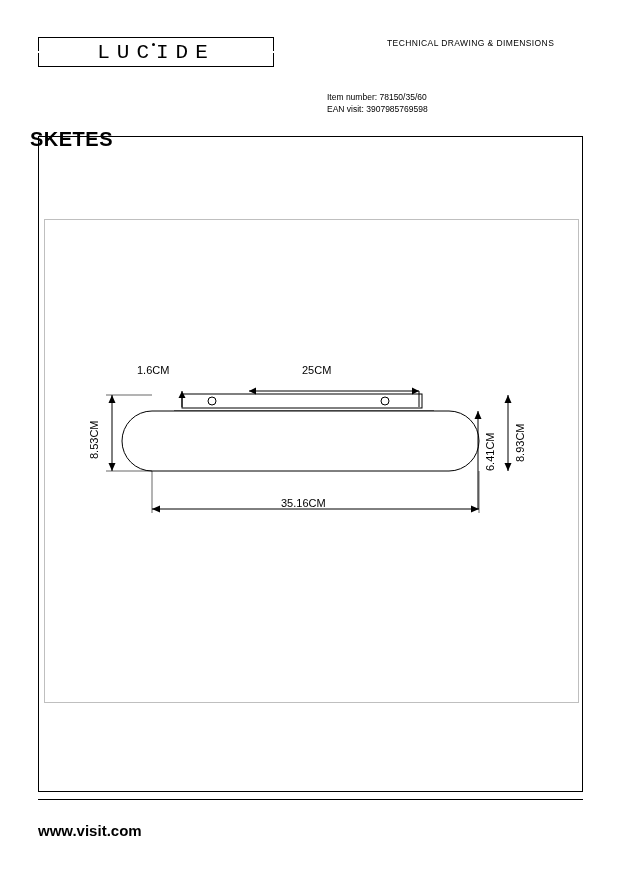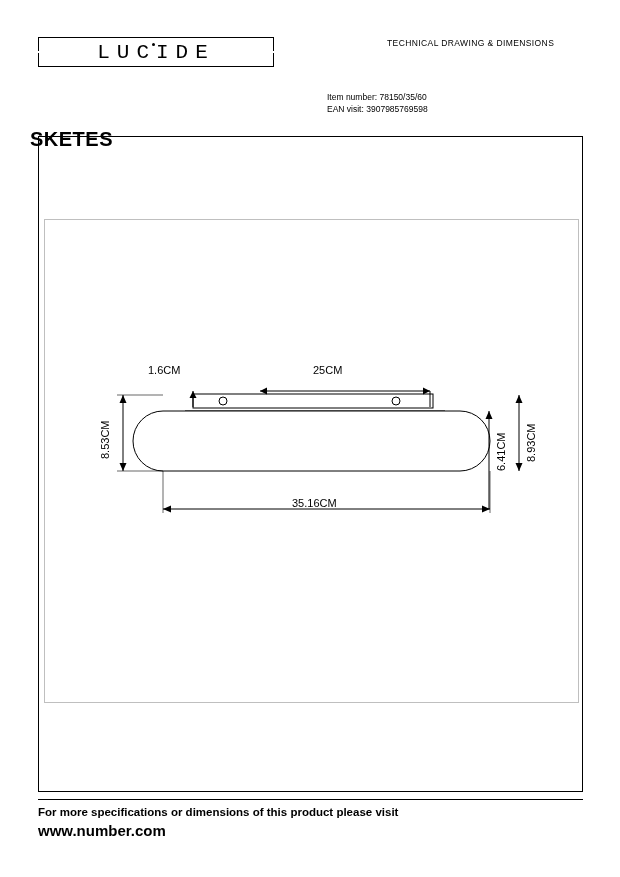--- a/index.html
+++ b/index.html
@@ -120,21 +120,20 @@
     box-sizing: border-box;
   }
 
   
   .drawing {
     position: absolute;
     left: 44px;
     top: 219px;
     width: 535px;
     height: 484px;
-    padding-left: 11px;
   }
   .drawing svg { display: block; }
 
   
   .footer-rule {
     position: absolute;
     left: 38px;
     top: 799px;
     width: 545px;
     height: 1px;
@@ -233,16 +232,15 @@
         <text x="258" y="155">25CM</text>
         <text x="237" y="288">35.16CM</text>
         <text transform="translate(54,240) rotate(-90)">8.53CM</text>
         <text transform="translate(450,252) rotate(-90)">6.41CM</text>
         <text transform="translate(480,243) rotate(-90)">8.93CM</text>
       </g>
     </svg>
   </div>
 
   <div class="footer-rule"></div>
-  <div class="footer-line1">For more specifications or dimensions of this product please visit</div>
-  <div class="footer-line2">www.number.com</div>
+  <div class="footer-line2">www.visit.com</div>
 
 </div>
 
 </body></html>

